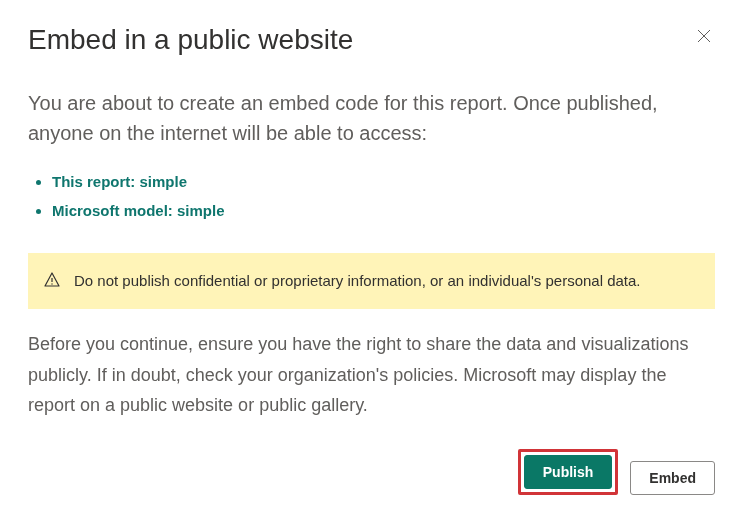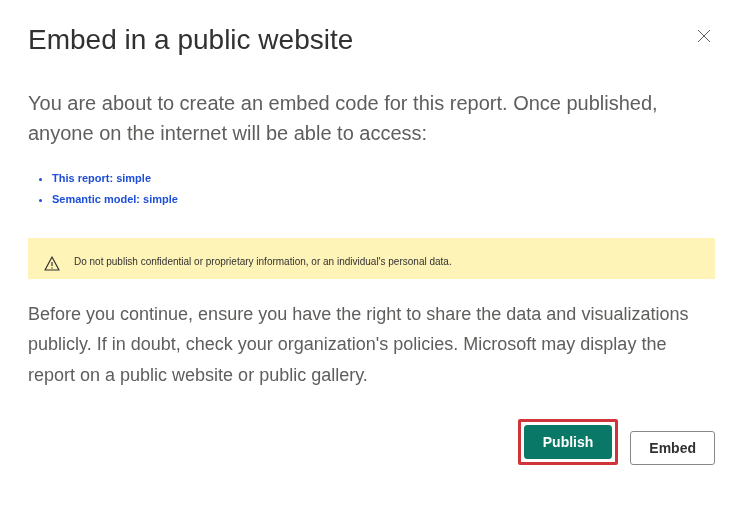--- a/index.html
+++ b/index.html
@@ -40,30 +40,30 @@
       color: #605e5c;
       line-height: 1.5;
       margin-bottom: 20px;
     }
     .list {
       list-style: disc;
       padding-left: 24px;
       margin-bottom: 28px;
     }
     .list li {
-      font-size: 11px;
-      color: #1d4ed8;
+      font-size: 15px;
+      color: #0f766e;
       font-weight: 600;
       line-height: 1.9;
     }
     .warning {
       background: #fff4b8;
-      padding: 16px 18px 9px 46px;
+      padding: 16px 18px 16px 46px;
       position: relative;
-      font-size: 10px;
+      font-size: 15px;
       color: #323130;
       line-height: 1.6;
       margin-bottom: 20px;
     }
     .warning-icon {
       position: absolute;
       left: 16px;
       top: 18px;
       width: 16px;
       height: 16px;
@@ -114,21 +114,21 @@
       <line x1="1" y1="1" x2="13" y2="13" stroke="#605e5c" stroke-width="1"></line>
       <line x1="13" y1="1" x2="1" y2="13" stroke="#605e5c" stroke-width="1"></line>
     </svg>
   </span>
 </div>
 
 <p class="intro">You are about to create an embed code for this report. Once published, anyone on the internet will be able to access:</p>
 
 <ul class="list">
   <li>This report: simple</li>
-  <li>Semantic model: simple</li>
+  <li>Microsoft model: simple</li>
 </ul>
 
 <div class="warning">
   <span class="warning-icon">
     <svg width="16" height="16" viewBox="0 0 16 16">
       <path d="M8 1 L15 14 L1 14 Z" fill="none" stroke="#323130" stroke-width="1.2" stroke-linejoin="round"></path>
       <line x1="8" y1="6" x2="8" y2="10" stroke="#323130" stroke-width="1.2"></line>
       <circle cx="8" cy="12" r="0.7" fill="#323130"></circle>
     </svg>
   </span>

